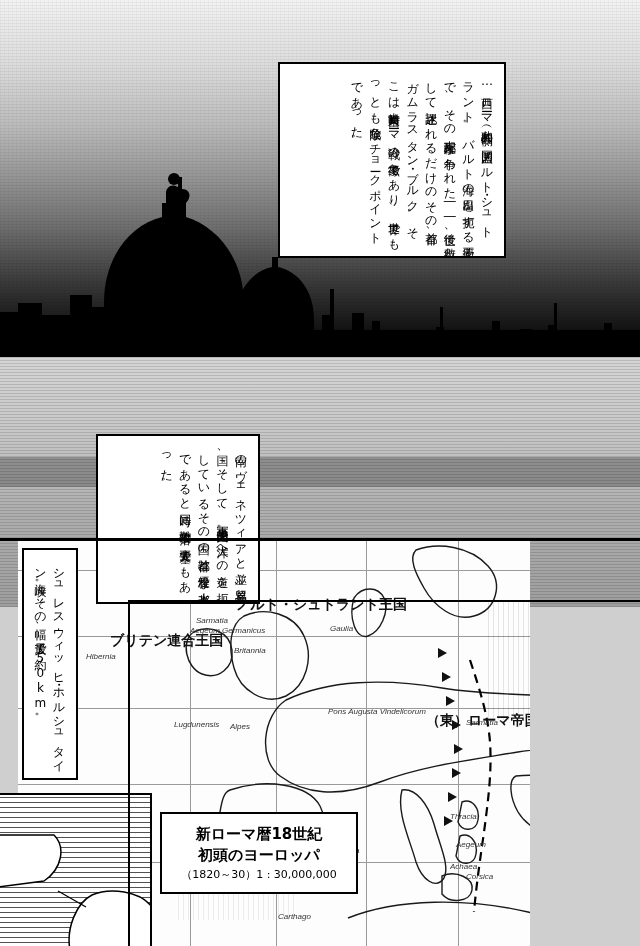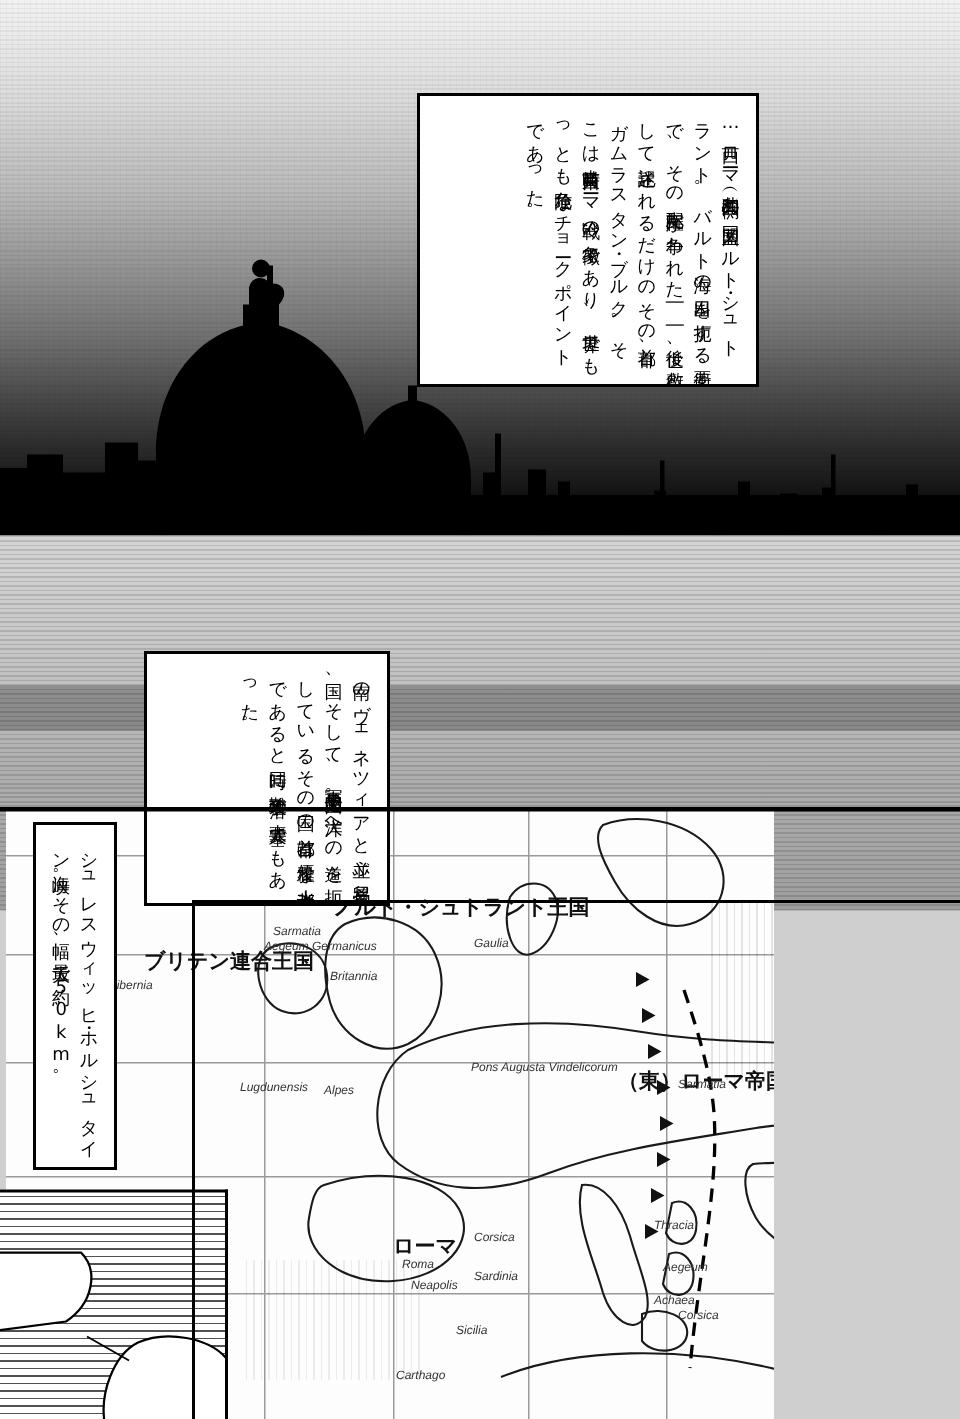--- a/index.html
+++ b/index.html
@@ -19,21 +19,21 @@
   .city-wrap{position:absolute;left:0;bottom:0;width:640px;height:250px;}
 
   
   .panel-mid{position:absolute;left:0;top:357px;width:640px;height:250px;overflow:hidden;
     background:linear-gradient(to bottom,#d5d5d5 0%,#c7c7c7 30%,#b0b0b0 60%,#9d9d9d 100%);}
   .mid-hatch{position:absolute;inset:0;
     background-image:repeating-linear-gradient(0deg,rgba(0,0,0,0.13) 0px,rgba(0,0,0,0.13) 1px,rgba(255,255,255,0) 1px,rgba(255,255,255,0) 3px);}
   .mid-dark{position:absolute;left:0;top:100px;width:640px;height:30px;background:rgba(0,0,0,.25);}
 
   
-  .panel-map{position:absolute;left:4px;top:540px;width:512px;height:406px;overflow:hidden;background:#ffffff;}
+  .panel-map{position:absolute;left:18px;top:540px;width:512px;height:406px;overflow:hidden;background:#ffffff;}
   .map-inner{position:absolute;inset:0;background:#fdfdfd;}
   .grat{position:absolute;background:#9a9a9a;}
   .grat.h{height:1px;left:0;width:640px;}
   .grat.v{width:1px;top:0;height:406px;}
   .sea-hatch{position:absolute;
     background-image:repeating-linear-gradient(90deg,rgba(0,0,0,0.28) 0px,rgba(0,0,0,0.28) 1px,rgba(0,0,0,0) 1px,rgba(0,0,0,0) 5px);}
   .map-label{position:absolute;font-size:11px;color:#111;white-space:nowrap;font-family:"Liberation Sans",sans-serif;}
   .map-label.it{font-style:italic;font-size:8px;color:#333;}
   .map-label.big{font-size:14px;font-weight:bold;}
   .tri{position:absolute;width:0;height:0;border-top:5px solid transparent;border-bottom:5px solid transparent;border-left:9px solid #111;}
@@ -197,20 +197,25 @@
       <g fill="#fff" stroke="#000" stroke-width="1.5">
         <path d="M-2,40 L54,40 C66,52 62,74 44,86 L-2,92 Z"></path>
         <path d="M92,100 C110,92 140,96 152,112 L152,155 L70,155 C66,134 76,108 92,100 Z"></path>
       </g>
       <g fill="none" stroke="#000" stroke-width="1.2">
         <path d="M58,96 L86,112"></path>
       </g>
     </svg>
   </div>
 
+  <div class="title-box">
+    <div class="t1">新ローマ暦18世紀</div>
+    <div class="t2">初頭のヨーロッパ</div>
+    <div class="t3">（1820～30）1 : 30,000,000</div>
+  </div>
 
   <div class="balloon" id="balloon-rome">…西ローマ（共和国）側の同盟国ノルト・シュトラント。バルト海の出口を扼する要衝で、その支配権が争われた――後世、敷衍して記述されるだけのその首都、ガムラスタン・ブルク。そこは当時東西ローマ冷戦の象徴であり、世界でもっとも危険なチョークポイントであった。</div>
 
   <div class="balloon" id="balloon-venice">南のヴェネツィアと並ぶ貿易帝国、そして、軍事的超大国。大洋への道を扼しているその国の首都は優雅な水上都市であると同時に難攻不落の大要塞でもあった。</div>
 
   <div class="balloon" id="balloon-schleswig">シュレスウィッヒ・ホルシュタイン海峡。その幅、最大で約50km。</div>
 
   <div class="frame-line" style="left:0;top:538px;width:640px;height:3px"></div>
   <div class="frame-line" style="left:128px;top:600px;width:512px;height:2px"></div>
   <div class="frame-line" style="left:128px;top:600px;width:2px;height:346px"></div>

